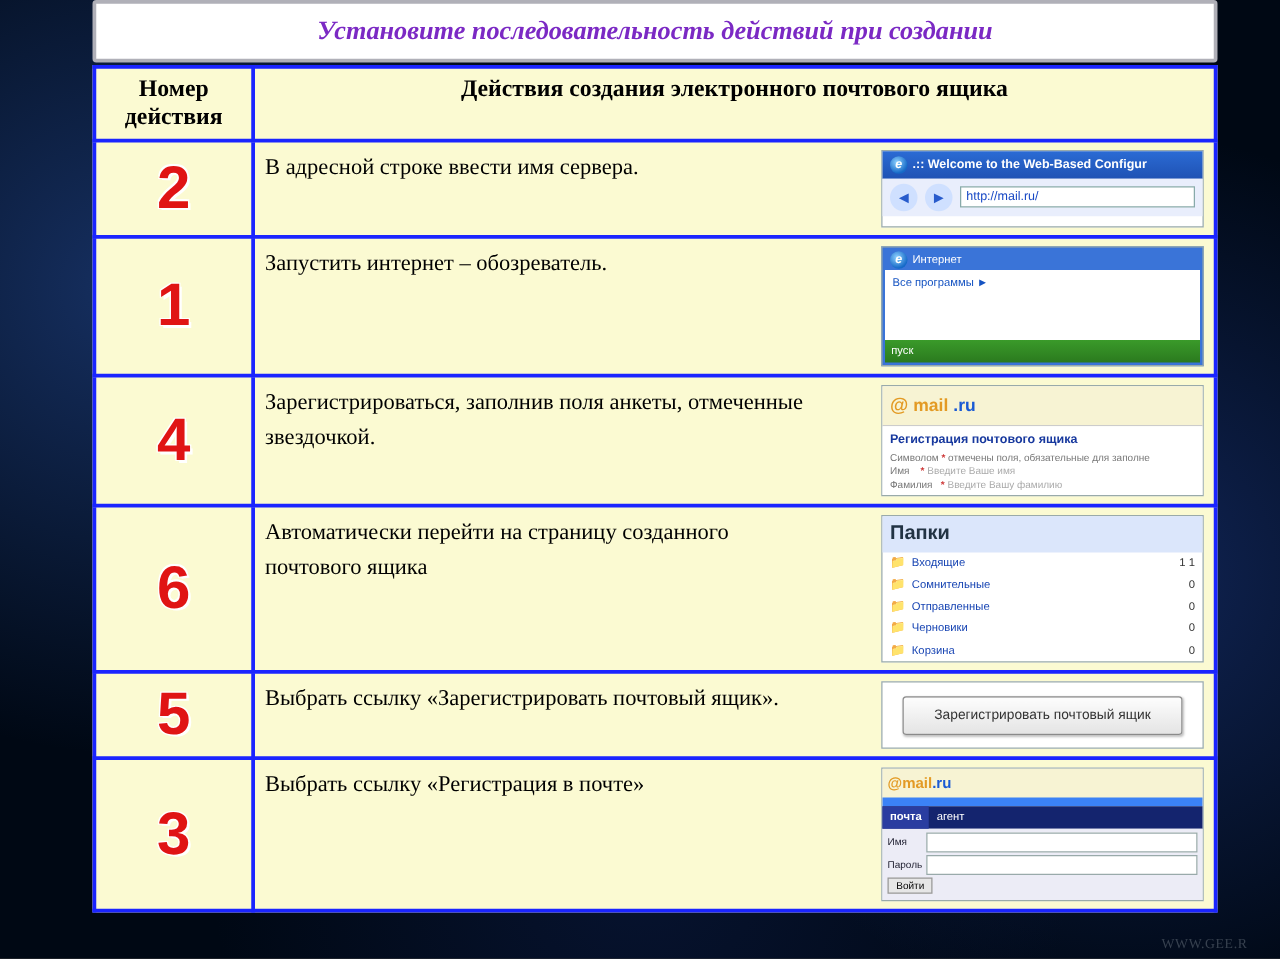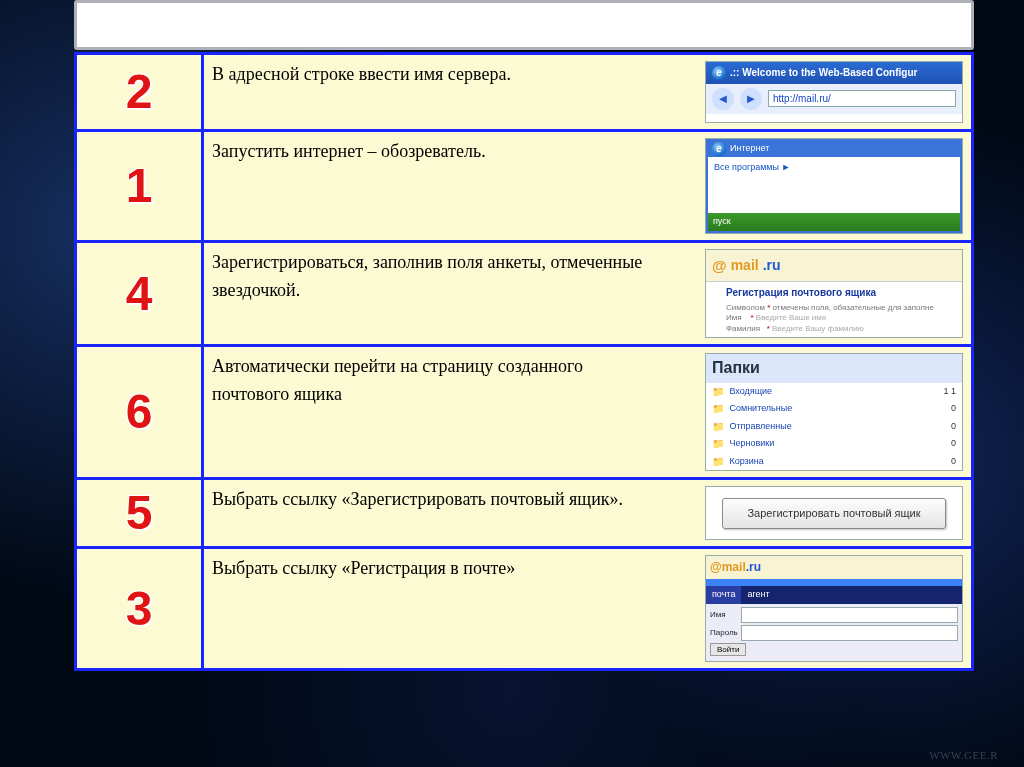--- a/index.html
+++ b/index.html
@@ -142,21 +142,21 @@
   }
   
   .thumb3 { padding:0; }
   .thumb3 .logo {
     background:#f7f3d3;padding:4px 6px;font-weight:bold;font-size:14px;
     color:#e39a24;border-bottom:1px solid #ccc;display:flex;align-items:center;gap:4px;
   }
   .thumb3 .logo .at { color:#e39a24;font-size:15px; }
   .thumb3 .logo .ru { color:#1a5ad4; }
   .thumb3 .reg {
-    background:#fff;padding:3px 20px;
+    background:#fff;padding:3px 6px;
   }
   .thumb3 .reg .hd { color:#17389e;font-weight:bold;font-size:10px;margin-bottom:2px;}
   .thumb3 .reg .ln { color:#777;font-size:8px;line-height:1.3; }
   .thumb3 .reg .ln b { color:#c33; }
   
   .thumb4 { background:#fff; }
   .thumb4 .hd {background:#dbe6fb;color:#234;font-weight:bold;padding:2px 6px;font-size:16px;}
   .thumb4 .item {display:flex;gap:5px;align-items:center;padding:1px 6px;color:#1845b3;font-size:9px;}
   .thumb4 .item .fi {color:#e6a22a;font-size:10px;}
   .thumb4 .item .cnt {margin-left:auto;color:#333;}
@@ -167,21 +167,21 @@
     border:1px solid #8a8a8a;border-radius:3px;
     padding:6px 24px;font-size:11px;color:#333;
     box-shadow:1px 1px 2px rgba(0,0,0,.25);
   }
   
   .thumb6 { padding:0; }
   .thumb6 .logo {background:#f7f3d3;padding:2px 4px;font-weight:bold;font-size:12px;color:#e39a24;border-bottom:7px solid #3b82f6;}
   .thumb6 .logo .ru {color:#1a5ad4;}
   .thumb6 .tabs {background:#14246e;color:#fff;display:flex;font-size:9px;}
   .thumb6 .tabs span{padding:2px 6px;}
-  .thumb6 .tabs .a{background:#2a3da0;}
+  .thumb6 .tabs .a{background:#2a3da0;font-weight:bold;}
   .thumb6 .form {background:#ececf6;padding:3px 4px;}
   .thumb6 .row {display:flex;gap:3px;margin-bottom:2px;align-items:center;}
   .thumb6 input {flex:1;font-size:8px;padding:1px 2px;border:1px solid #9aa;background:#fff;height:12px;}
   .thumb6 .lbl{font-size:8px;color:#223;width:28px;}
   .thumb6 button{font-size:8px;padding:1px 6px;border:1px solid #999;background:#e6e6e6;}
   .ie-e {
     display:inline-block;width:14px;height:14px;border-radius:50%;
     background:radial-gradient(circle at 40% 35%, #8fd2ff, #1569c7 70%);
     position:relative;color:#fff;font-size:10px;font-weight:bold;text-align:center;line-height:14px;
     font-style:italic;
@@ -193,26 +193,33 @@
 </style>
 </head>
 <body>
 
 <div class="bg-glow"></div>
 
 <div class="slide">
 
   <div class="title-box">
     <h1>
-      <br>
+      <span>Установите последовательность действий при создании</span><br>
     </h1>
   </div>
 
   <table class="main">
     <tbody>
+        <tr>
+      <th class="col-num">
+        <span>Номер</span><br>
+        <span>действия</span>
+      </th>
+      <th>Действия создания электронного почтового ящика</th>
+    </tr>
 
     <tr>
       <td class="col-num">
         <span class="big-num">2</span>
       </td>
       <td class="action-cell">
         <div class="action-row">
           <div class="action-text">В адресной строке ввести имя сервера.</div>
           <div class="thumb thumb1">
             <div class="titlebar">

